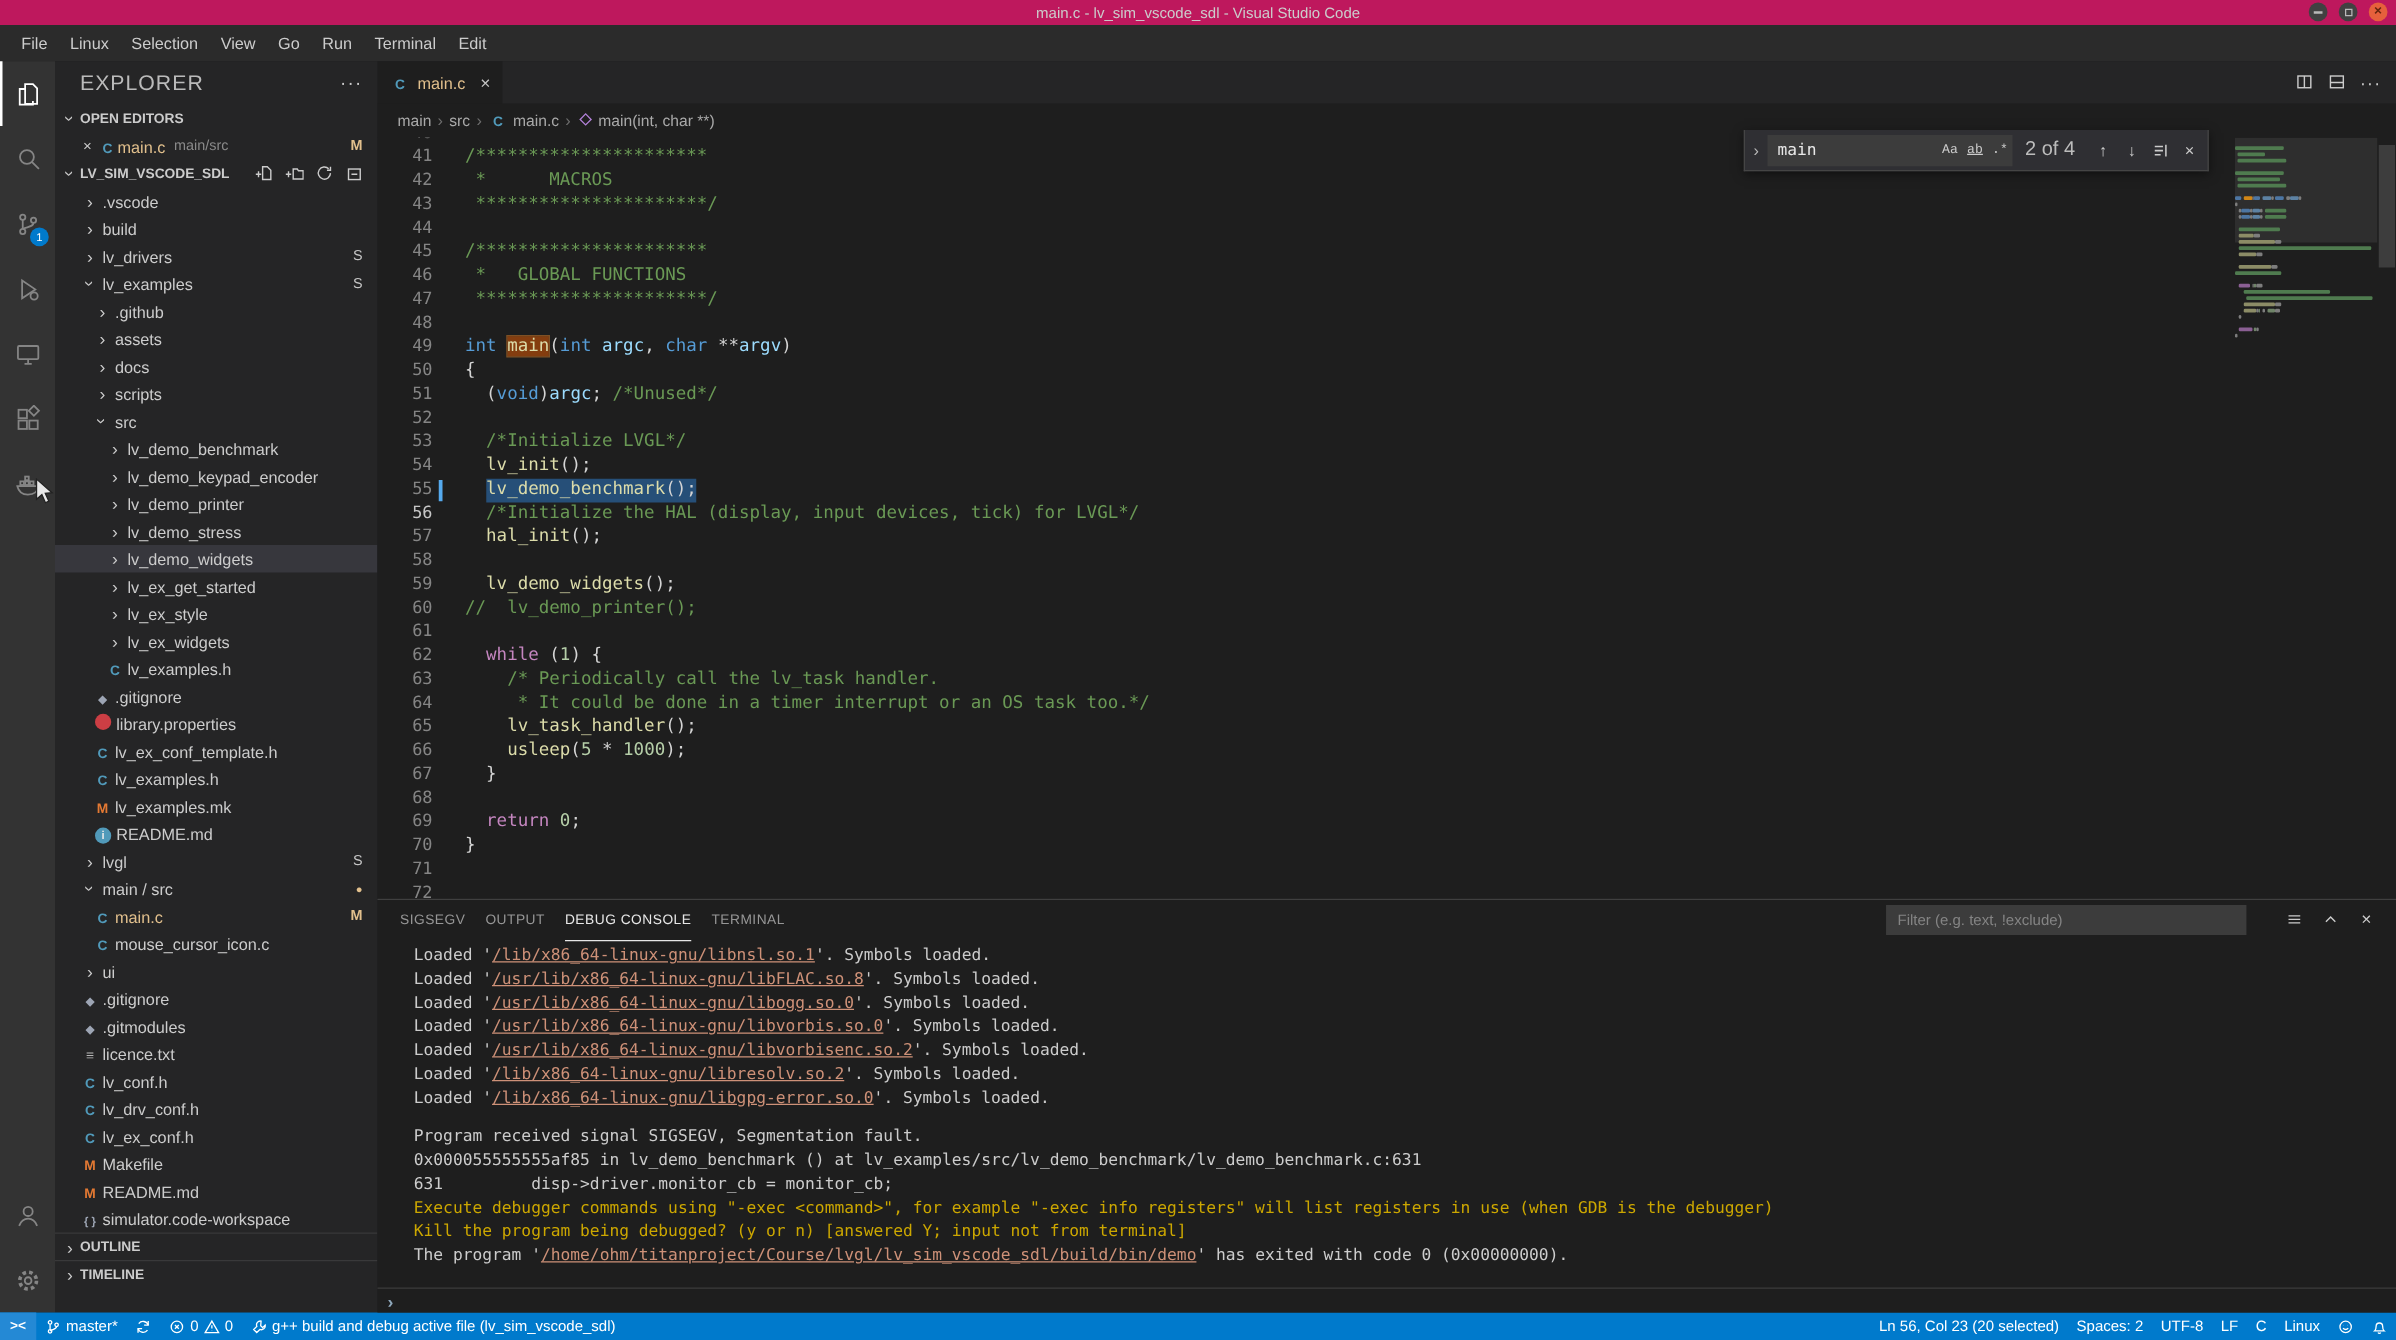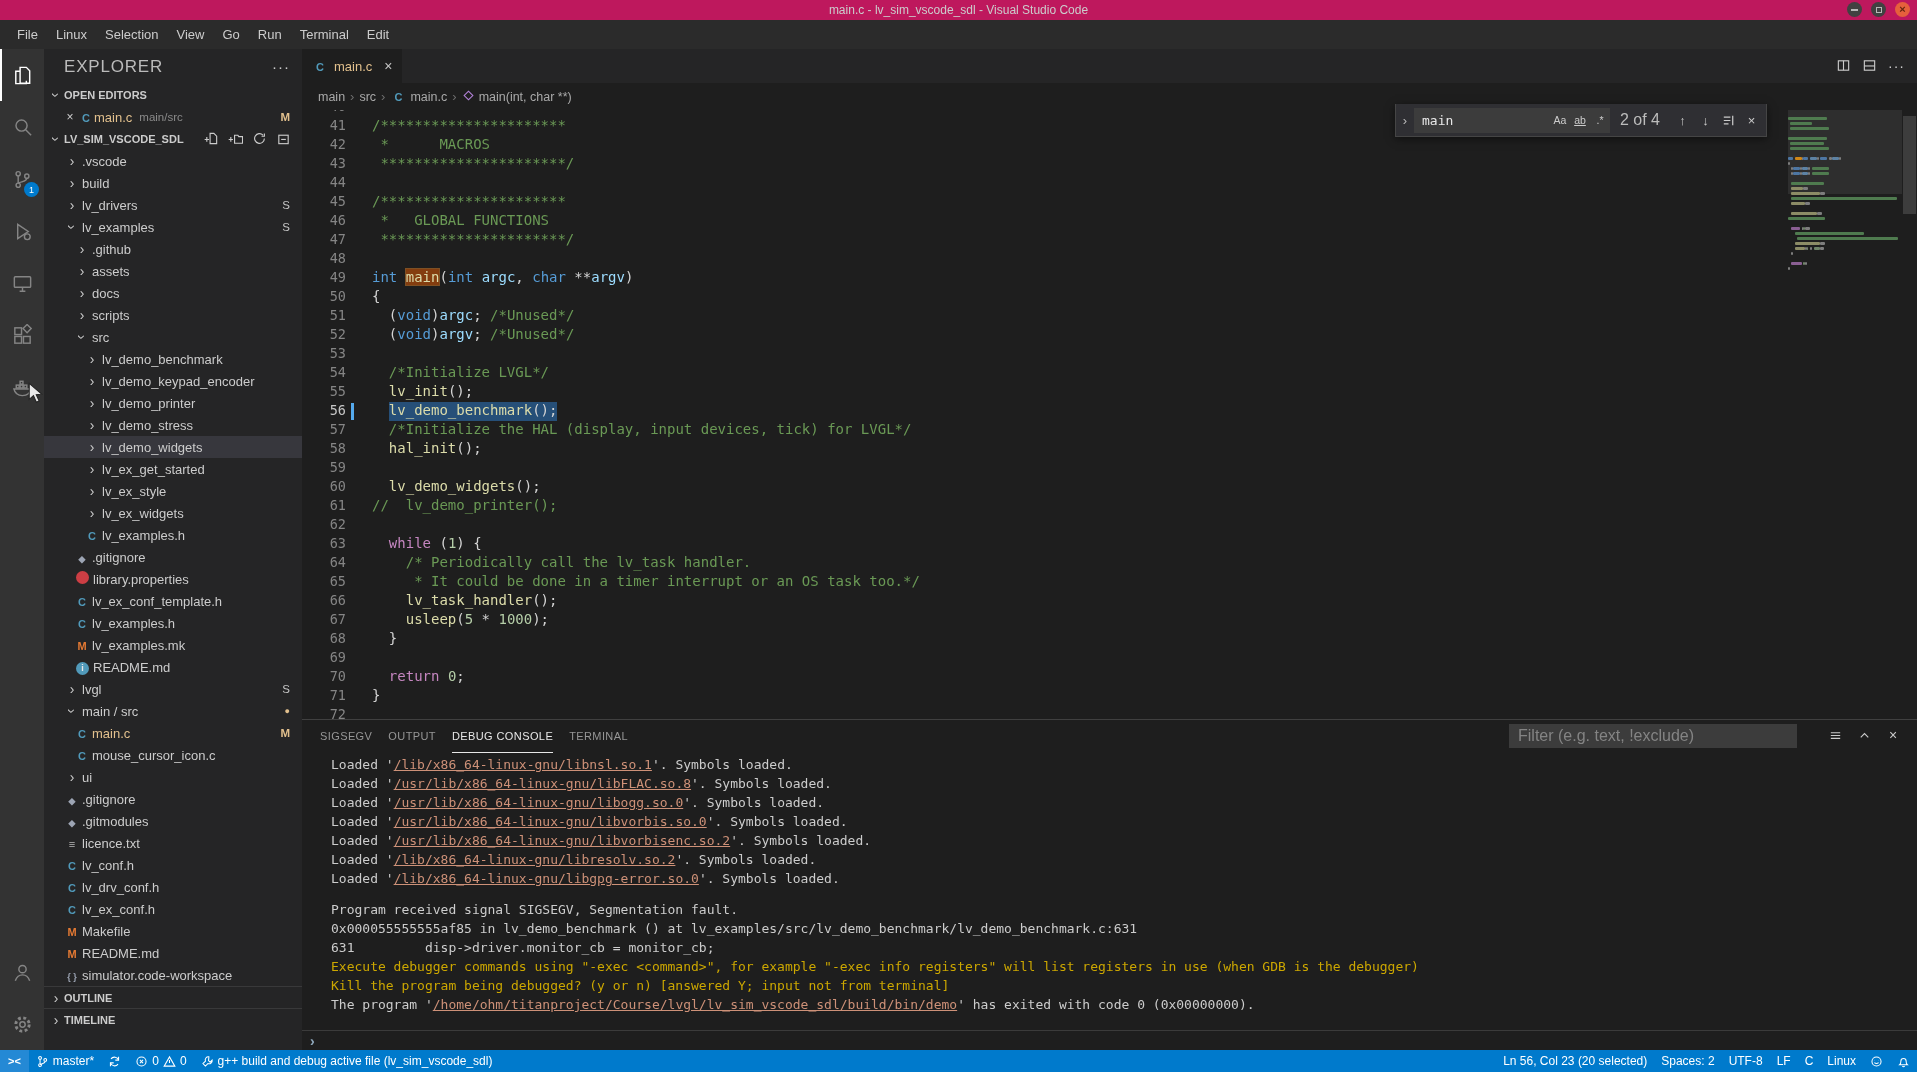--- a/index.html
+++ b/index.html
@@ -74,30 +74,30 @@
 .minimap{position:absolute;top:0;bottom:0;right:15px;width:114px;overflow:hidden}
 .mm-slider{position:absolute;left:0;right:0;top:0;height:84px;background:rgba(121,121,121,.18)}
 .mm-bar{position:absolute;height:3px;border-radius:1px}
 .vscroll{position:absolute;top:0;bottom:0;right:0;width:15px}
 .vthumb{position:absolute;left:1px;right:1px;top:6px;height:98px;background:rgba(121,121,121,.35)}
 
 .findwidget{position:absolute;top:55px;right:150px;height:33px;background:#2f2f33;border:1px solid #454545;border-top:none;display:flex;align-items:center;box-shadow:0 2px 8px rgba(0,0,0,.5);z-index:40;padding-right:4px}
 .fw-toggle{width:18px;height:100%;display:flex;align-items:center;justify-content:center;color:#b8b8b8;cursor:pointer;font-size:13px}
 .fw-input{width:196px;height:25px;background:#3c3c3c;display:flex;align-items:center;padding-left:8px;color:#e8e8e8;font:13px "DejaVu Sans Mono",monospace;cursor:text}
 .fw-opts{margin-left:auto;display:flex}
-.fw-opt{width:20px;height:20px;display:flex;align-items:center;justify-content:center;font-size:10.5px;color:#cccccc;cursor:pointer;border-radius:3px;font-family:Liberation Sans, sans-serif}
+.fw-opt{width:20px;height:20px;display:flex;align-items:center;justify-content:center;font-size:10.5px;color:#cccccc;cursor:pointer;border-radius:3px;font-family:Liberation Mono, monospace}
 .fw-opt.ww{text-decoration:underline}
 .fw-count{margin:0 6px;font-size:16px;color:#bcbcbc;min-width:48px;text-align:center}
 .fw-btn{width:21px;height:21px;display:flex;align-items:center;justify-content:center;color:#cccccc;cursor:pointer;font-size:13px;border-radius:3px;margin-left:2px}
 
 .panel{flex:1;min-height:0;border-top:1px solid rgba(128,128,128,.35);display:flex;flex-direction:column;position:relative;background:#1e1e1e}
 .panel-tabs-row{height:33px;display:flex;align-items:center;flex:none;position:relative;padding-left:18px}
 .ptab{margin-right:16px;font-size:11px;letter-spacing:.4px;color:#969696;height:100%;display:flex;align-items:center;cursor:pointer;border-bottom:1px solid transparent}
 .ptab.active{color:#e7e7e7;border-bottom-color:#e7e7e7}
-.filter{position:absolute;right:120px;top:4px;width:288px;height:24px;background:#3c3c3c;border:1px solid #3c3c3c;color:#cccccc;font-size:16px;padding:0 8px;outline:none;font-family:"Liberation Sans",sans-serif}
+.filter{position:absolute;right:120px;top:4px;width:288px;height:24px;background:#3c3c3c;border:1px solid #3c3c3c;color:#cccccc;font-size:12px;padding:0 8px;outline:none;font-family:"Liberation Sans",sans-serif}
 .filter::placeholder{color:#848484}
 .panel-actions{position:absolute;right:14px;top:5px;display:flex;gap:9px}
 .panel-actions .pa{width:20px;height:20px;display:flex;align-items:center;justify-content:center;color:#cccccc;cursor:pointer;font-size:14px}
 .console{flex:1;overflow:hidden;padding:2px 0 0 29px;font:13px "DejaVu Sans Mono",monospace}
 .cline{height:19px;line-height:19px;white-space:pre}
 .cblank{height:12px}
 .cs-p{color:#cccccc}.cs-y{color:#cca700}.cs-l{color:#ce9178;text-decoration:underline;cursor:pointer}
 .repl{height:20px;border-top:1px solid rgba(128,128,128,.3);display:flex;align-items:center;flex:none;padding-left:8px}
 .repl-chev{color:#8fa8bc;font-size:14px;font-weight:700}
 .repl-input{flex:1;height:100%;cursor:text}
@@ -513,21 +513,20 @@
             <div class="codeline"><span class="tk-cm"> *      MACROS</span></div>
             <div class="codeline"><span class="tk-cm"> **********************/</span></div>
             <div class="codeline"></div>
             <div class="codeline"><span class="tk-cm">/**********************</span></div>
             <div class="codeline"><span class="tk-cm"> *   GLOBAL FUNCTIONS</span></div>
             <div class="codeline"><span class="tk-cm"> **********************/</span></div>
             <div class="codeline"></div>
             <div class="codeline"><span class="tk-kw">int</span><span class="tk-pl"> </span><span class="tk-fn tk-find">main</span><span class="tk-pl">(</span><span class="tk-kw">int</span><span class="tk-pl"> </span><span class="tk-var">argc</span><span class="tk-pl">, </span><span class="tk-kw">char</span><span class="tk-pl"> **</span><span class="tk-var">argv</span><span class="tk-pl">)</span></div>
             <div class="codeline"><span class="tk-pl">{</span></div>
             <div class="codeline"><span class="tk-pl">  (</span><span class="tk-kw">void</span><span class="tk-pl">)</span><span class="tk-var">argc</span><span class="tk-pl">; </span><span class="tk-cm">/*Unused*/</span></div>
-            <div class="codeline"><span class="tk-pl">  (</span><span class="tk-kw">void</span><span class="tk-pl">)</span><span class="tk-var">argv</span><span class="tk-pl">; </span><span class="tk-cm">/*Unused*/</span></div>
             <div class="codeline"></div>
             <div class="codeline"><span class="tk-pl">  </span><span class="tk-cm">/*Initialize LVGL*/</span></div>
             <div class="codeline"><span class="tk-pl">  </span><span class="tk-fn">lv_init</span><span class="tk-pl">();</span></div>
             <div class="codeline"><div class="sel" style="left: 16.86px; width: 168.6px;"></div><div class="cursorbar"></div><span class="tk-pl">  </span><span class="tk-fn">lv_demo_benchmark</span><span class="tk-pl">();</span></div>
             <div class="codeline"><span class="tk-pl">  </span><span class="tk-cm">/*Initialize the HAL (display, input devices, tick) for LVGL*/</span></div>
             <div class="codeline"><span class="tk-pl">  </span><span class="tk-fn">hal_init</span><span class="tk-pl">();</span></div>
             <div class="codeline"></div>
             <div class="codeline"><span class="tk-pl">  </span><span class="tk-fn">lv_demo_widgets</span><span class="tk-pl">();</span></div>
             <div class="codeline"><span class="tk-cm">//  lv_demo_printer();</span></div>
             <div class="codeline"></div>

